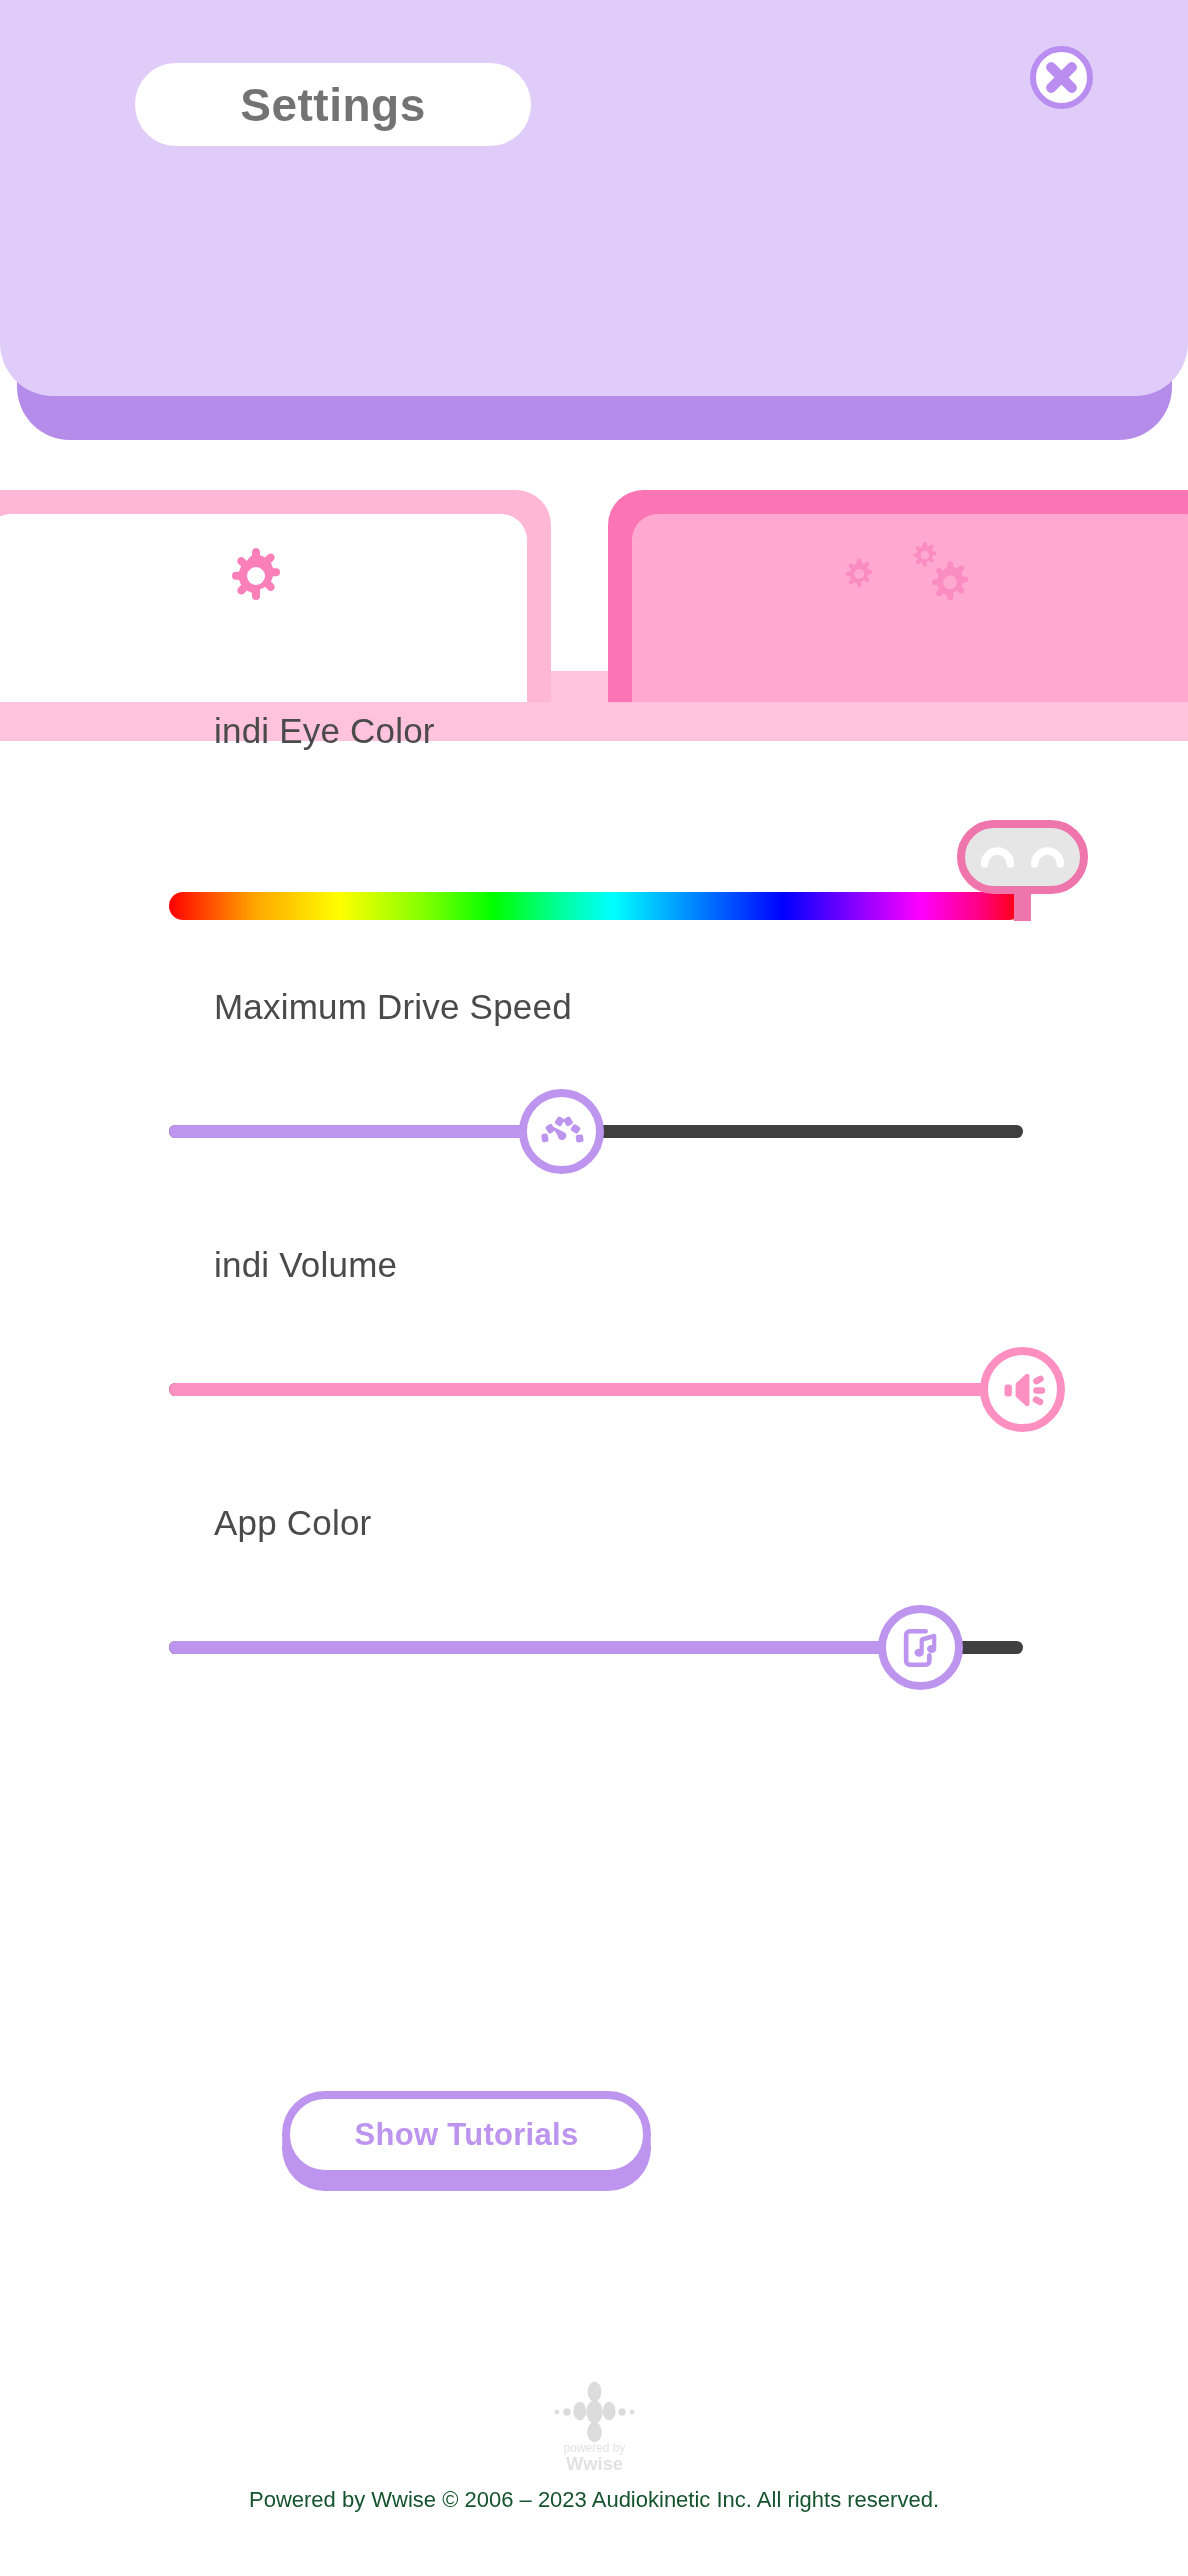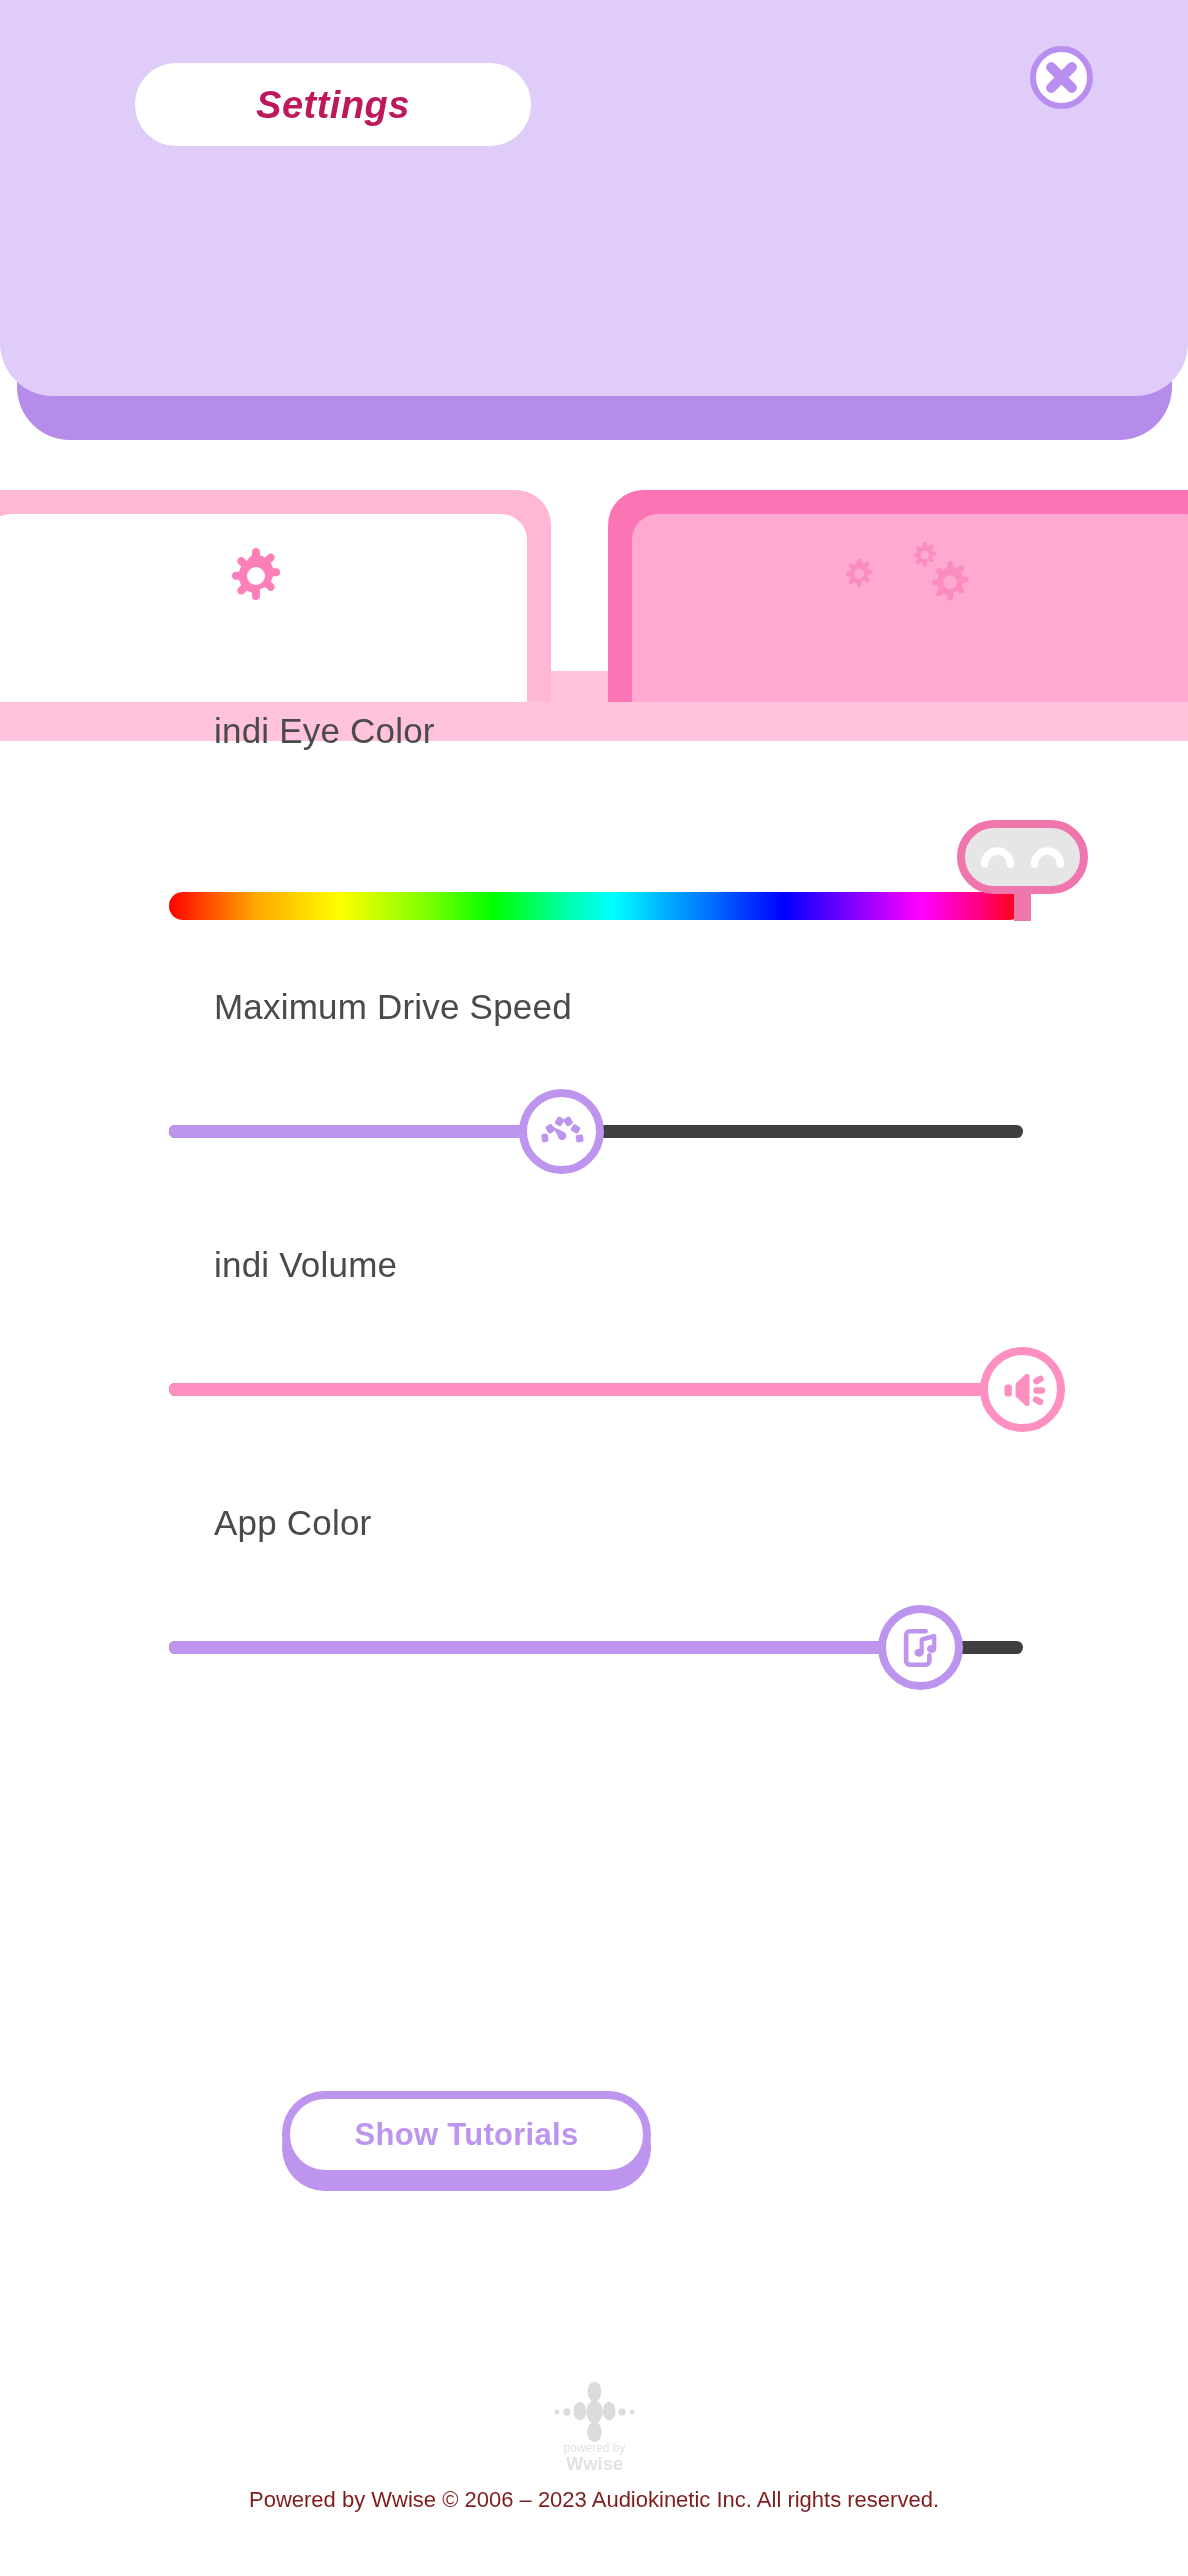--- a/index.html
+++ b/index.html
@@ -25,24 +25,23 @@
     background:#e0ccf8;
     border-radius:0 0 53px 53px;
   }
   #settings-title-pill{
     position:absolute; left:135px; top:63px; width:396px; height:83px;
     background:#ffffff;
     border-radius:41px;
     display:flex; align-items:center; justify-content:center;
   }
   #settings-title-text{
-    font-size:38px;
+    font-size:46px;
     font-weight:bold;
-    font-style:italic;
-    color:#be185d;
+    color:#737373;
     letter-spacing:0.5px;
     line-height:1;
   }
   #close-button{
     position:absolute; left:1030px; top:46px; width:63px; height:63px;
     border-radius:50%;
     background:#ffffff;
     border:6.4px solid #b98ef0;
     display:flex; align-items:center; justify-content:center;
     cursor:pointer;
@@ -198,21 +197,21 @@
 
   
   #footer{
     position:absolute; left:0; top:2377px; width:1188px;
     display:flex; flex-direction:column; align-items:center;
   }
   #wwise-logo{ display:block; }
   #footer-copyright{
     margin-top:9.2px;
     font-size:22px;
-    color:#7f1d1d;
+    color:#14532d;
     white-space:nowrap;
   }
 </style>
 </head>
 <body>
 
 <div id="header-panel">
   <div class="hdr-base"></div>
   <div class="hdr-face"></div>
 

